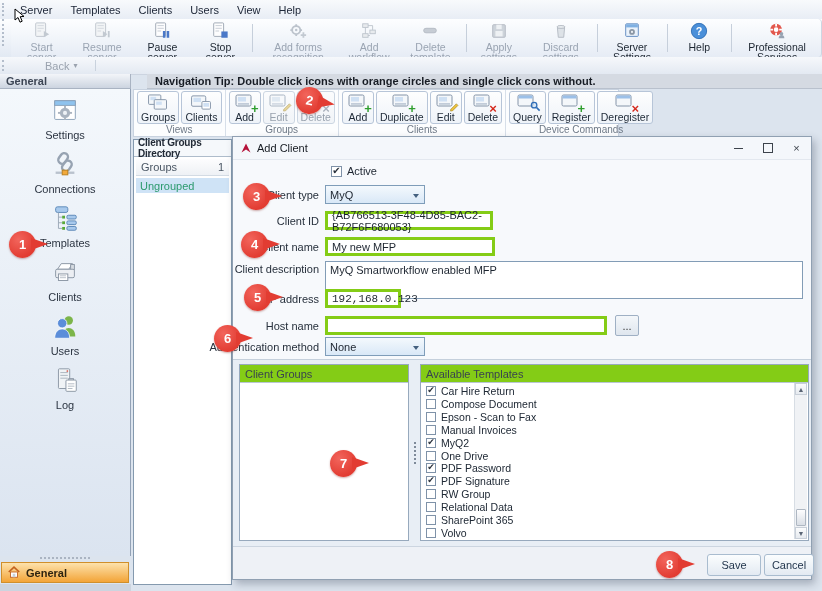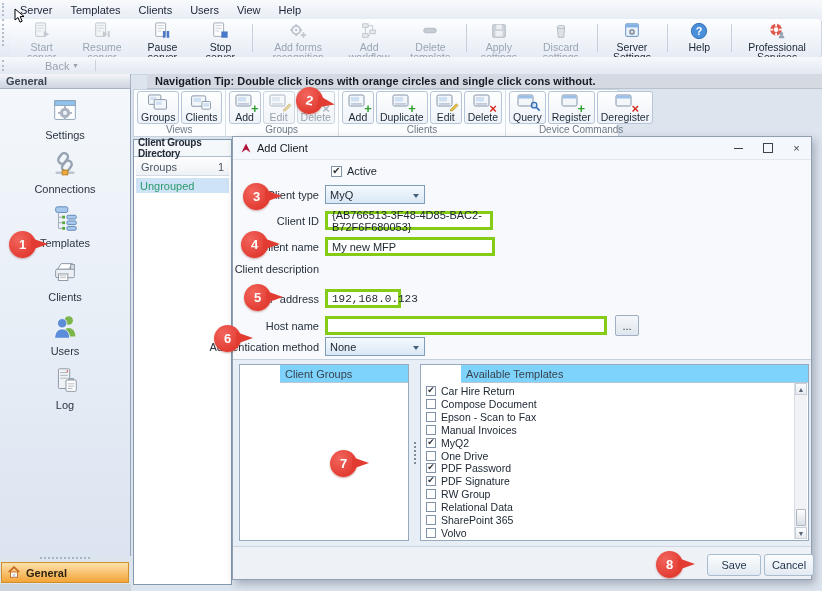--- a/index.html
+++ b/index.html
@@ -106,22 +106,22 @@
     align-items:center;justify-content:center;box-sizing:border-box;}
   .checkbox .check{display:none;font-size:10px;line-height:9px;color:#2b323c;margin-top:-1px;}
   .checkbox.checked .check{display:block;}
   .browse-btn{width:22px;height:19px;border:1px solid #9fb0c4;border-radius:2px;
     background:linear-gradient(#f4f7fa,#dfe6ee);display:flex;align-items:center;justify-content:center;
     margin-left:8px;color:#333;}
 
   .dlg-lower{position:absolute;left:0;top:222px;width:578px;height:187px;background:#e8eef5;
     border-top:1px solid #c5d0dc;box-sizing:border-box;}
   .panel{position:absolute;border:1px solid #97a9bd;background:#fff;box-sizing:border-box;}
-  .panel-head{height:17px;background:#7dd3fc;border-bottom:1px solid #b9c6d4;display:flex;align-items:center;
-    padding-left:5px;color:#39434f;margin-left:40px;}
+  .panel-head{height:17px;background:#84cc16;border-bottom:1px solid #b9c6d4;display:flex;align-items:center;
+    padding-left:5px;color:#39434f;}
   .cg-panel{left:6px;top:4px;width:170px;height:177px;}
   .tp-panel{left:187px;top:4px;width:389px;height:177px;}
   .vsplit{position:absolute;left:179px;top:4px;width:6px;height:177px;display:flex;align-items:center;justify-content:center;}
   .vsplit i{height:22px;border-left:2px dotted #7e8a99;}
   .tp-list{position:absolute;left:1px;top:18px;right:13px;bottom:1px;overflow:hidden;
     display:flex;flex-direction:column;padding:2px 0 0 4px;}
   .tp-item{height:13.3px;display:flex;align-items:center;gap:5px;}
   .tp-item .checkbox{width:10px;height:10px;}
   .tp-item .checkbox .check{font-size:9px;}
   .tp-item .tlabel{font-size:10.5px;color:#202a36;}
@@ -637,20 +637,21 @@
       <span class="flabel">
           <span>Client name</span>
         </span>
       <div class="tinput" style="width:170px;">My new MFP</div>
     </div>
 
     <div class="frow" style="left:0;top:124px;align-items:flex-start;">
       <span class="flabel" style="padding-top:2px;">
           <span>Client description</span>
         </span>
+      <div class="tarea" style="width:478px;height:38px;">MyQ Smartworkflow enabled MFP</div>
     </div>
 
     <div class="frow" style="left:0;top:152px;">
       <span class="flabel">
           <span>IP address</span>
         </span>
       <div class="tinput" style="width:76px;font-family:Liberation Mono, monospace;">192,168.0.123</div>
     </div>
 
     <div class="frow" style="left:0;top:178px;">

